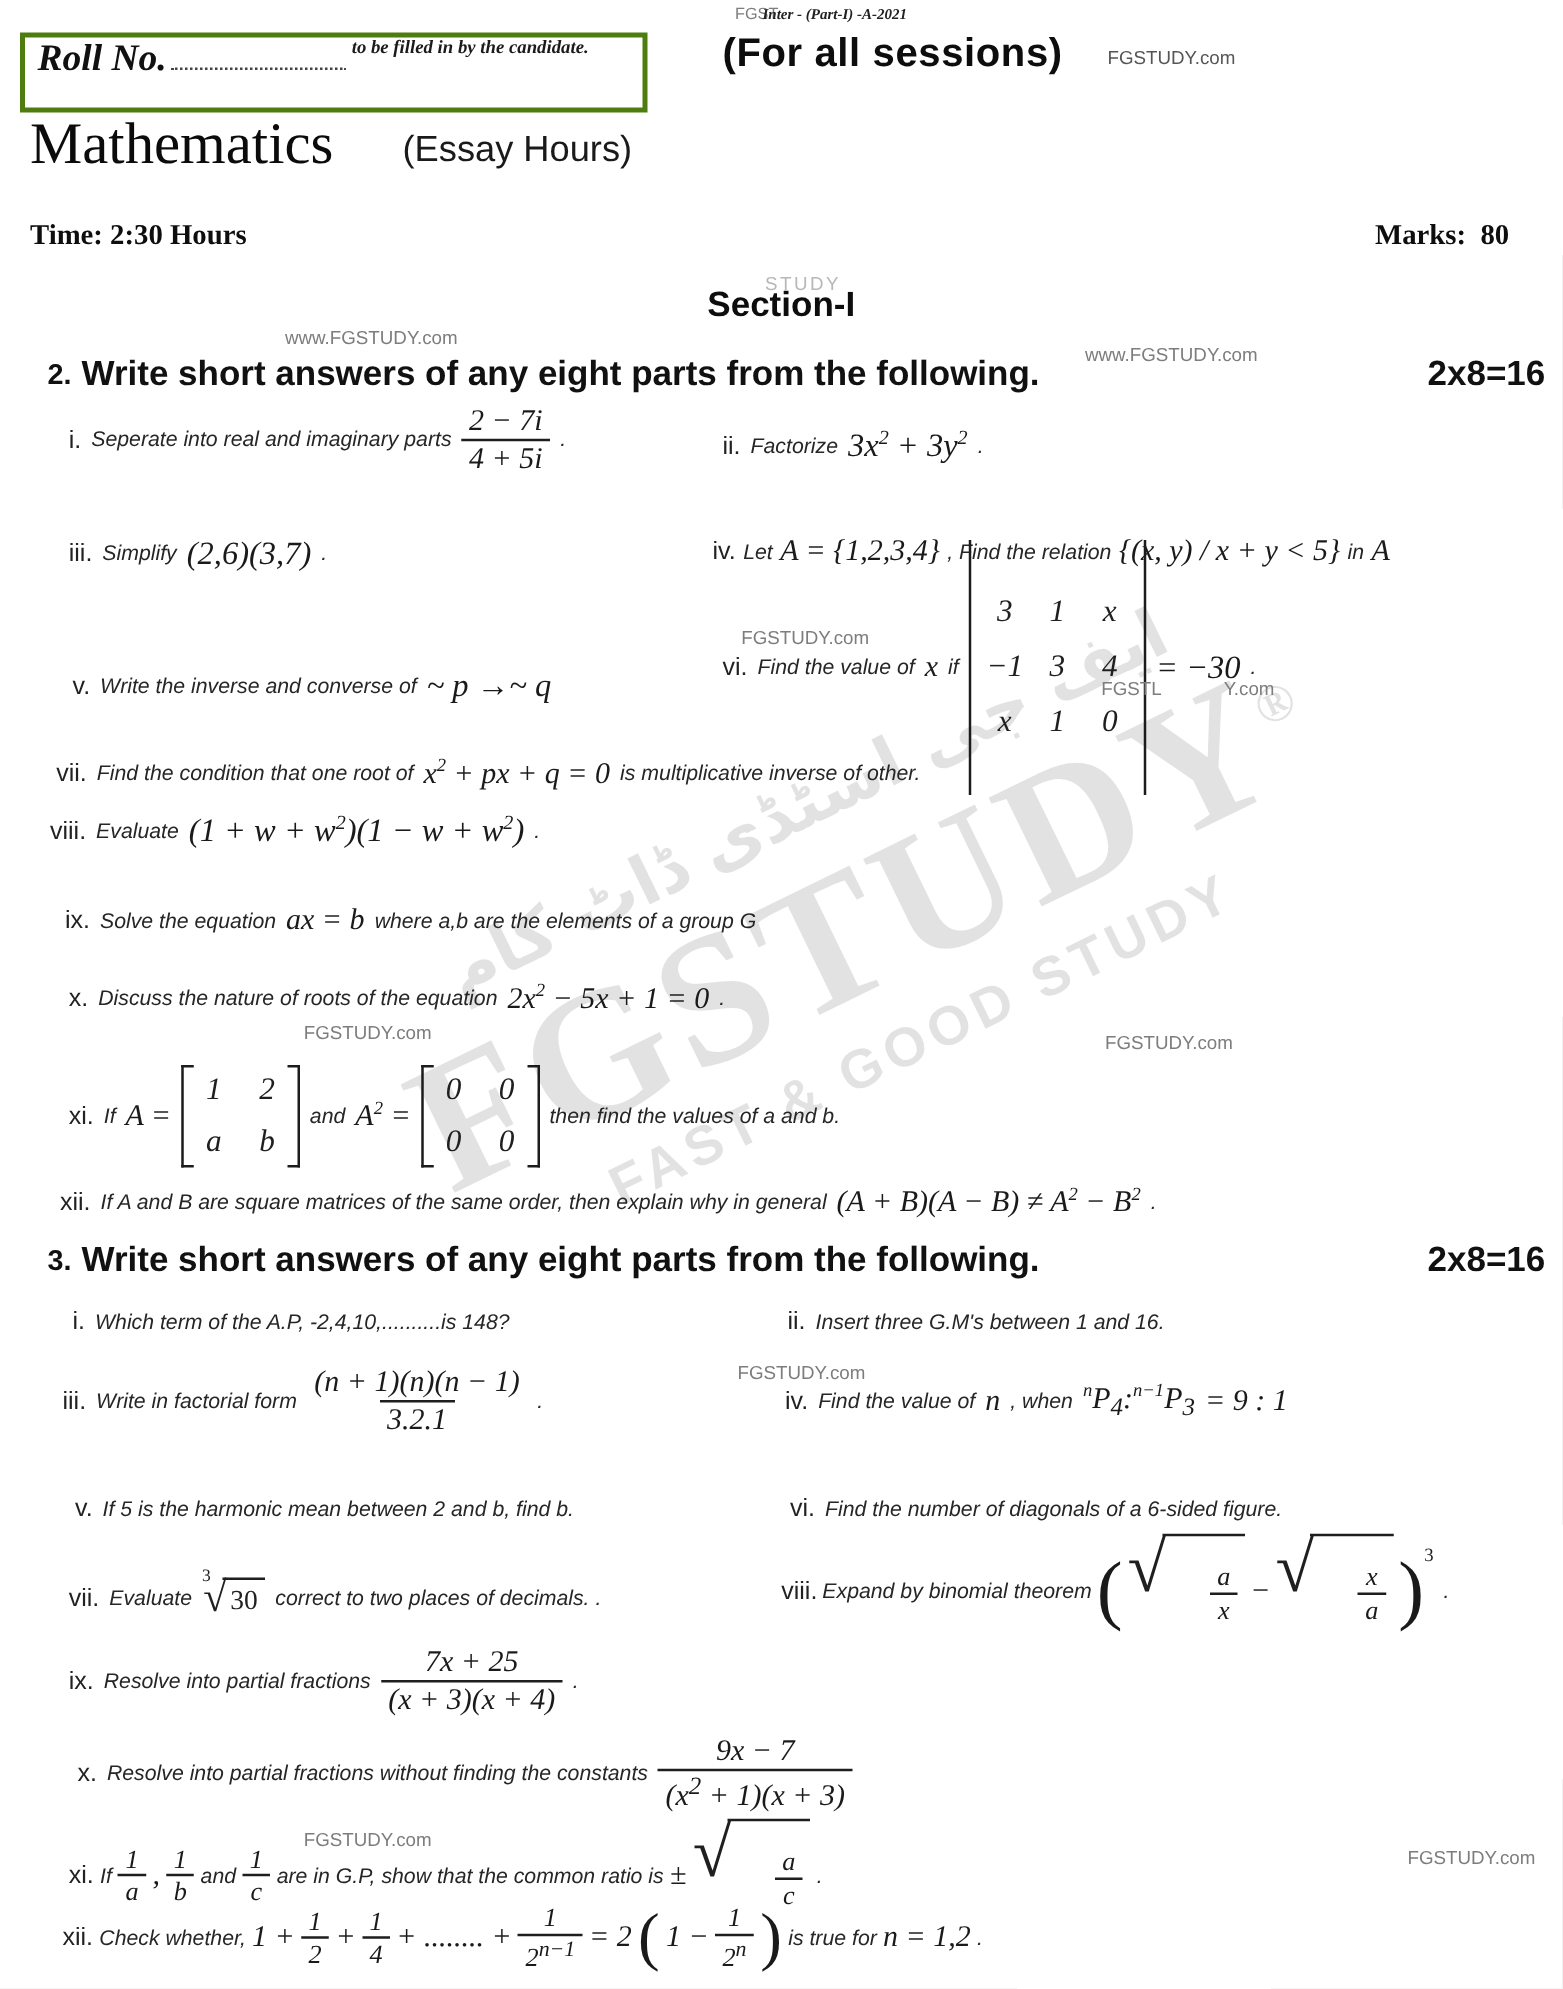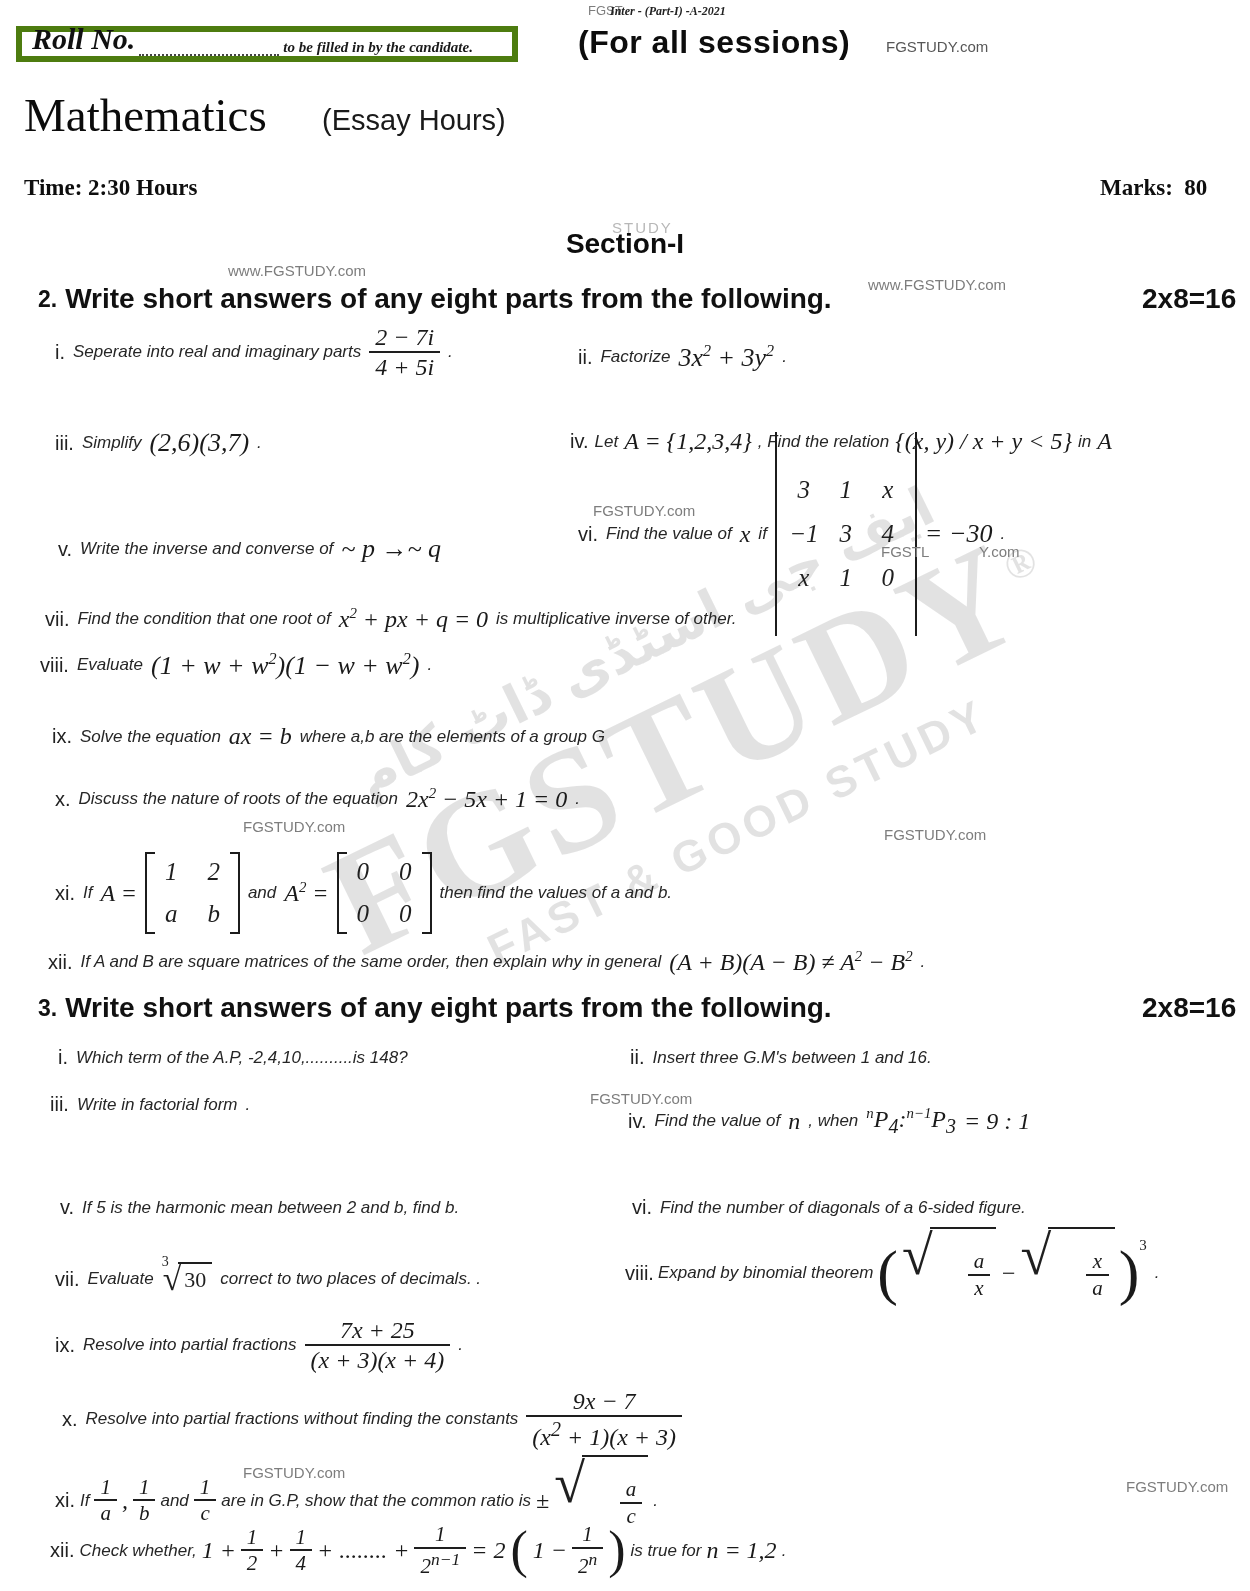--- a/index.html
+++ b/index.html
@@ -44,22 +44,22 @@
   
   .wm { position:absolute; color:#7d7d7d; font-size:15px; z-index:1; white-space:nowrap; }
   .wm.sm { font-size:13px; }
   .bigwm { position:absolute; left:250px; top:600px; width:880px; z-index:1;
            transform:rotate(-26deg); text-align:center; opacity:0.11; color:#000; }
   .bigwm .u  { font-size:54px; font-weight:bold; font-family:"DejaVu Sans", sans-serif; }
   .bigwm .f  { font-size:148px; font-weight:bold; font-family:"Liberation Serif", serif; letter-spacing:6px; line-height:1.05; }
   .bigwm .f sup { font-size:42px; }
   .bigwm .tg { font-size:44px; font-weight:bold; letter-spacing:5px; }
   
-  .rollbox { position:absolute; left:16px; top:26px; width:502px; height:36px; z-index:2;
-             border:6px solid #4d7c0f; display:flex; align-items:flex-end; padding:0 10px; box-sizing:border-box; }
+  .rollbox { position:absolute; left:16px; top:26px; width:502px; height:64px; z-index:2;
+             border:4px solid #4d7c0f; display:flex; align-items:flex-start; padding:0 10px; box-sizing:border-box; }
   .rolllabel { font-family:"Liberation Serif", serif; font-weight:bold; font-style:italic; font-size:30px; color:#111; }
   .rollline { width:140px; border-bottom:2px dotted #444; height:24px; margin:0 4px; }
   .rollnote { font-family:"Liberation Serif", serif; font-style:italic; font-weight:600; font-size:15px; color:#1a1a1a; }
   .examref { position:absolute; left:610px; top:4px; font-family:"Liberation Serif", serif;
              font-style:italic; font-size:12px; font-weight:600; color:#222; z-index:2; }
   .sessions { position:absolute; left:578px; top:24px; font-size:32px; font-weight:bold; color:#0d0d0d;
               letter-spacing:0.5px; z-index:2; }
   .bigtitle { position:absolute; left:24px; top:88px; font-family:"Liberation Serif", serif;
               font-weight:normal; font-size:47px; color:#0b0b0b; z-index:2; }
   .subtitle { position:absolute; left:322px; top:104px; font-size:29px; color:#1a1a1a; z-index:2; }
@@ -257,20 +257,24 @@
     <span class="t">Which term of the A.P, -2,4,10,..........is 148?</span>
   </div>
   <div class="r" style="left:630px; top:1046px;">
     <span class="lb">ii.</span>
     <span class="t">Insert three G.M's between 1 and 16.</span>
   </div>
 
   <div class="r" style="left:50px; top:1093px;">
     <span class="lb">iii.</span>
     <span class="t">Write in factorial form</span>
+    <span class="frac">
+      <span class="num">(n + 1)(n)(n − 1)</span>
+      <span class="den">3.2.1</span>
+    </span>
     <span class="t">.</span>
   </div>
 
   <div class="r" style="left:628px; top:1105px;">
     <span class="lb">iv.</span>
     <span class="t">Find the value of</span>
     <span class="m">n</span>
     <span class="t">, when</span>
     <span class="m"><sup>n</sup><span>P</span><sub>4</sub><span>:</span><sup>n−1</sup><span>P</span><sub>3</sub></span>
     <span class="m">= 9 : 1</span>

